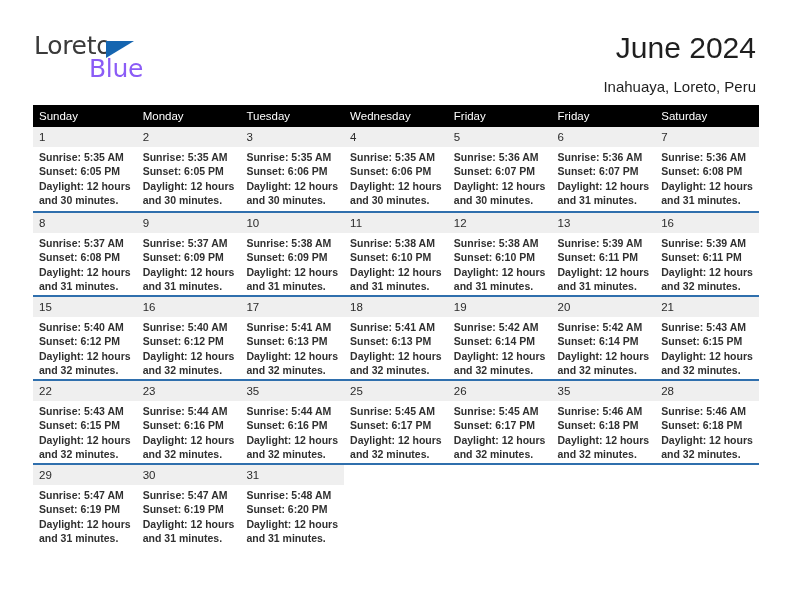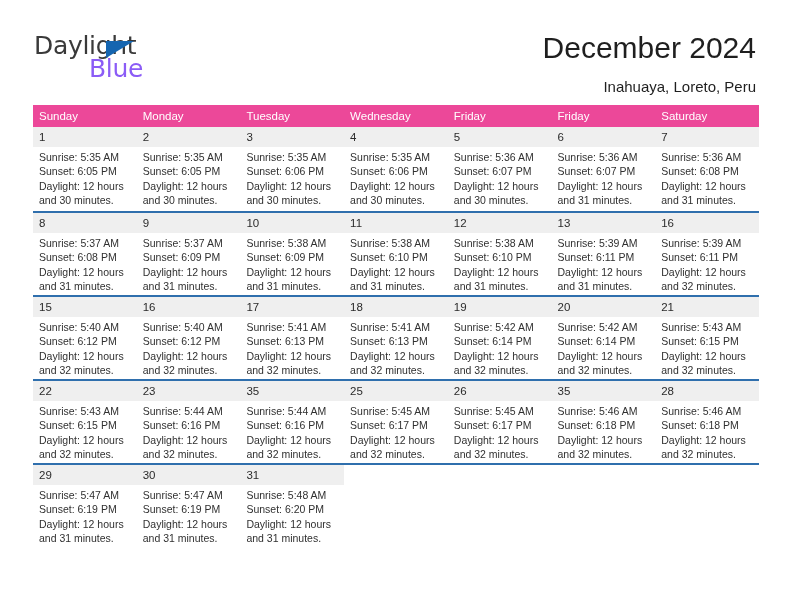--- a/index.html
+++ b/index.html
@@ -97,21 +97,21 @@
   .calendar {
     position: absolute;
     left: 33px;
     top: 105px;
     width: 726px;
     border-collapse: collapse;
     table-layout: fixed;
   }
 
   .calendar th {
-    background: #ec4899;
+    background: #000000;
     color: #ffffff;
     font-size: 11.5px;
     font-weight: normal;
     text-align: left;
     padding: 5px 0 5px 6px;
     height: 11px;
     border: none;
   }
 
   .calendar td {
@@ -141,40 +141,41 @@
   }
   .day-cell.empty .day-num {
     background: transparent;
   }
 
   .day-info {
     padding: 3px 4px 0 6px;
     font-size: 10.5px;
     line-height: 14.4px;
     color: #303030;
+    font-weight: bold;
   }
   .day-info div {
     white-space: nowrap;
   }
 </style>
 </head>
 <body>
 
 <div class="page">
 
   <div class="header">
 
     <div class="logo">
-      <span class="logo-general">Daylight</span>
+      <span class="logo-general">Loreto</span>
       <span class="logo-flag"></span>
       <span class="logo-blue">Blue</span>
     </div>
 
     <div class="title-block">
-      <div class="month-title">December 2024</div>
+      <div class="month-title">June 2024</div>
       <div class="location-subtitle">Inahuaya, Loreto, Peru</div>
     </div>
 
   </div>
 
   <table class="calendar">
     <thead>
       <tr>
         <th>Sunday</th>
         <th>Monday</th>

